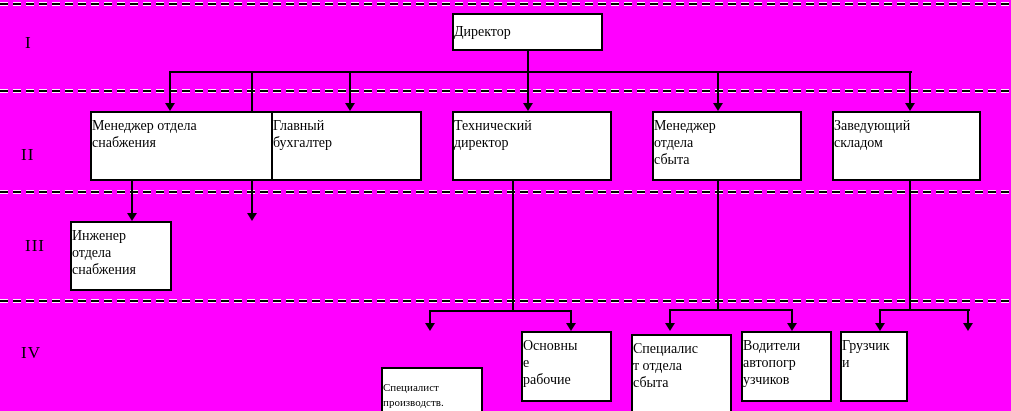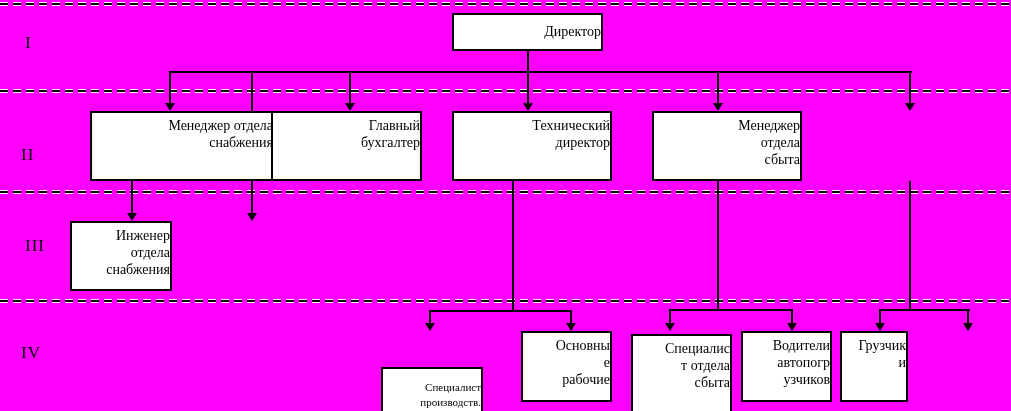--- a/index.html
+++ b/index.html
@@ -11,21 +11,21 @@
     background-image:
       repeating-linear-gradient(90deg,#000 0 8px,transparent 8px 13px),
       repeating-linear-gradient(90deg,#f8f0f8 0 8px,transparent 8px 13px);
     background-size:100% 2px,100% 4px;
     background-position:0 1px,0 0;
     background-repeat:no-repeat,no-repeat;}
 
   .numeral{position:absolute;color:#000;font-size:17px;letter-spacing:1px;}
 
   .box{position:absolute;background:#fff;border:2px solid #000;box-sizing:border-box;
-       color:#000;text-align:right;font-size:14px;line-height:17px;
+       color:#000;text-align:left;font-size:14px;line-height:17px;
        white-space:pre-line;padding-top:4px;}
   .box.small{font-size:11px;line-height:15px;padding-top:11px;margin-top:36px;}
   .box.single{padding-top:8px;}
 
   .hline{position:absolute;height:2px;background:#000;}
   .vline{position:absolute;width:2px;background:#000;}
   .arrow{position:absolute;width:0;height:0;
          border-left:5px solid transparent;border-right:5px solid transparent;
          border-top:8px solid #000;}
 </style>
@@ -92,20 +92,22 @@
 
   <div class="box" style="left:90px;top:111px;width:185px;height:70px">Менеджер отдела
 снабжения</div>
   <div class="box" style="left:452px;top:111px;width:160px;height:70px">Технический
 директор</div>
   <div class="box" style="left:271px;top:111px;width:151px;height:70px">Главный
 бухгалтер</div>
   <div class="box" style="left:652px;top:111px;width:150px;height:70px">Менеджер
 отдела
 сбыта</div>
+  <div class="box" style="left:832px;top:111px;width:149px;height:70px">Заведующий
+складом</div>
 
   <div class="box" style="left:70px;top:221px;width:102px;height:70px">Инженер
 отдела
 снабжения</div>
 
   <div class="box small" style="left:381px;top:331px;width:102px;height:71px">Специалист
 производств.
 отдела</div>
   <div class="box" style="left:521px;top:331px;width:91px;height:71px">Основны
 е

